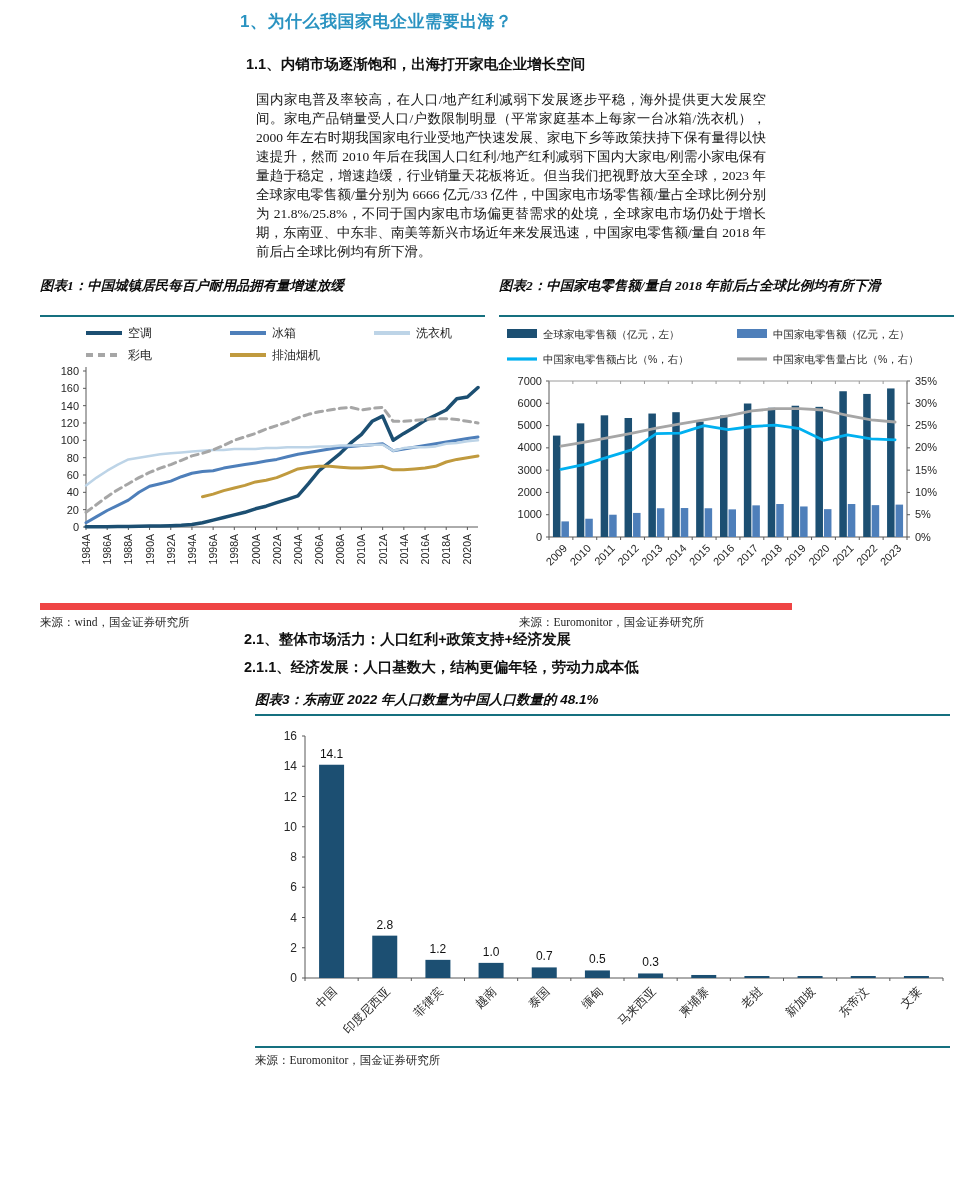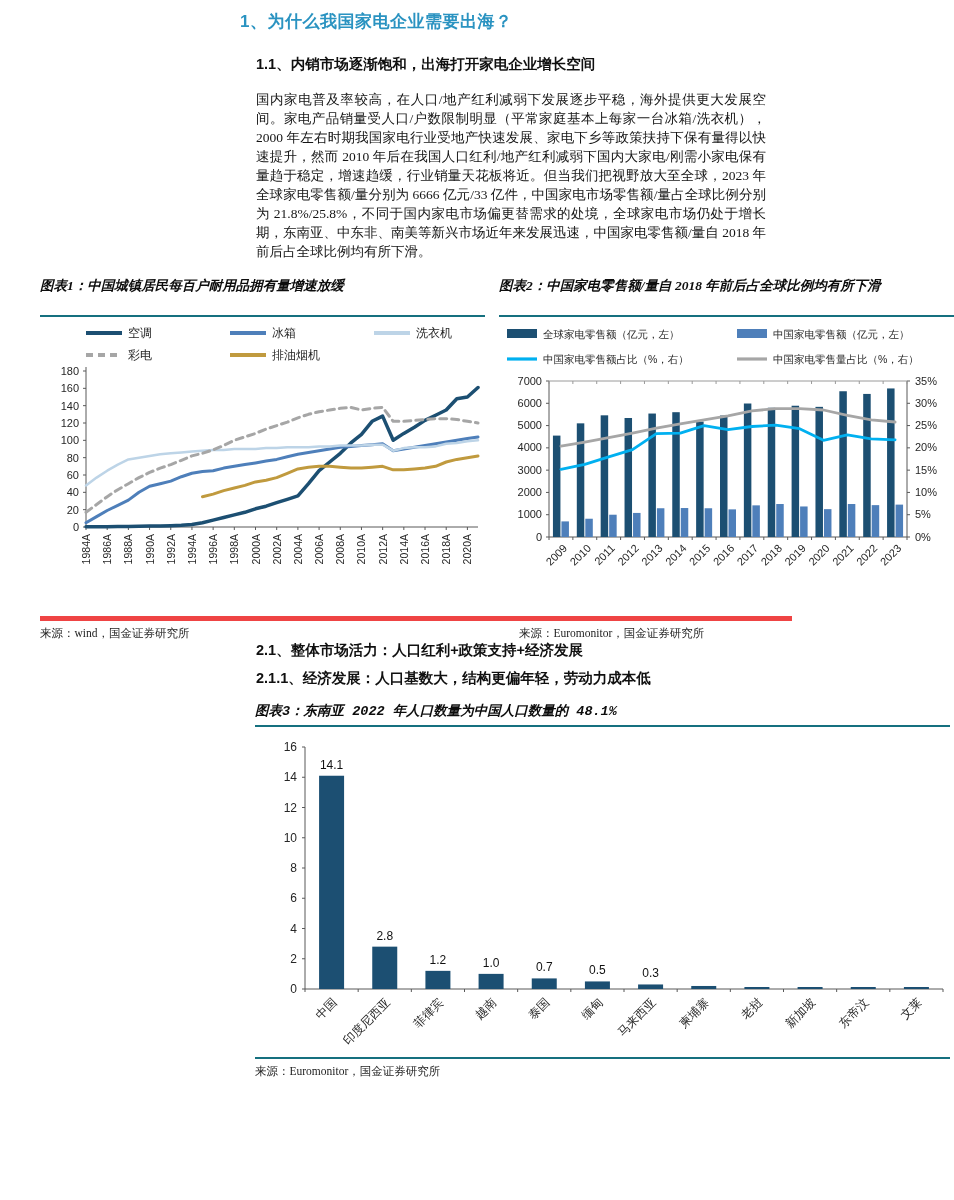--- a/index.html
+++ b/index.html
@@ -2,37 +2,37 @@
 <html><head>
 <meta charset="utf-8">
 <style>
   html,body{margin:0;padding:0;}
   body{width:954px;height:1200px;background:#ffffff;overflow:hidden;
        font-family:"Liberation Sans",sans-serif;color:#1a1a1a;}
   .page{box-sizing:border-box;padding:10px 0 0 40px;width:792px;}
   .content{margin-left:200px;margin-right:10px;}
   h1.sec{color:#2a93c1;font-size:17px;font-weight:bold;margin:0 0 22px;letter-spacing:.5px;}
   h1.sec2{margin:20px 0 14px;}
-  h2.sub{font-size:14.5px;font-weight:bold;color:#101010;margin:0 16px 12px;}
-  h2.sub-tight{margin:0 16px 9px;}
+  h2.sub{font-size:14.5px;font-weight:bold;color:#101010;margin:0 6px 12px;}
+  h2.sub-tight{margin:0 4px 9px;}
   p.body{font-family:"Liberation Serif","DejaVu Serif",serif;font-size:13.5px;line-height:19px;
          text-align:justify;margin:16px;color:#141414;}
   .figrow{display:flex;margin-top:16px;}
   .figcell1{width:445px;margin-right:14px;}
   .figcell2{width:455px;}
   .figtitle{font-family:Liberation Serif, serif;font-style:italic;font-weight:bold;
             font-size:13.5px;color:#0d0d0d;height:40px;line-height:1.4;
             border-bottom:2px solid #15707f;box-sizing:border-box;}
   .chartbox{margin-top:4px;}
-  .srcrow{display:flex;border-top:5px solid #ef4444;margin-top:19px;padding-top:5px;
+  .srcrow{display:flex;border-top:7px solid #ef4444;margin-top:6px;padding-top:5px;
           font-family:"Liberation Serif","DejaVu Serif",serif;font-size:11.5px;color:#222;}
   .srcrow .s1{width:459px;}
   .srcrow .s2{flex:1;padding-left:20px;}
   .fig3block{margin-left:215px;margin-top:14px;width:695px;}
-  .fig3title{font-family:Liberation Mono, monospace;font-style:italic;font-weight:bold;
+  .fig3title{font-family:Liberation Sans, sans-serif;font-style:italic;font-weight:bold;
              font-size:13.5px;color:#0d0d0d;padding-bottom:5px;border-bottom:2px solid #15707f;}
   .src3{border-top:2px solid #15707f;margin-top:4px;padding-top:5px;
         font-family:"Liberation Serif","DejaVu Serif",serif;font-size:11.5px;color:#222;}
   svg text{font-family:"Liberation Sans",sans-serif;}
 </style>
 </head>
 <body>
 
 <div class="page">
 

